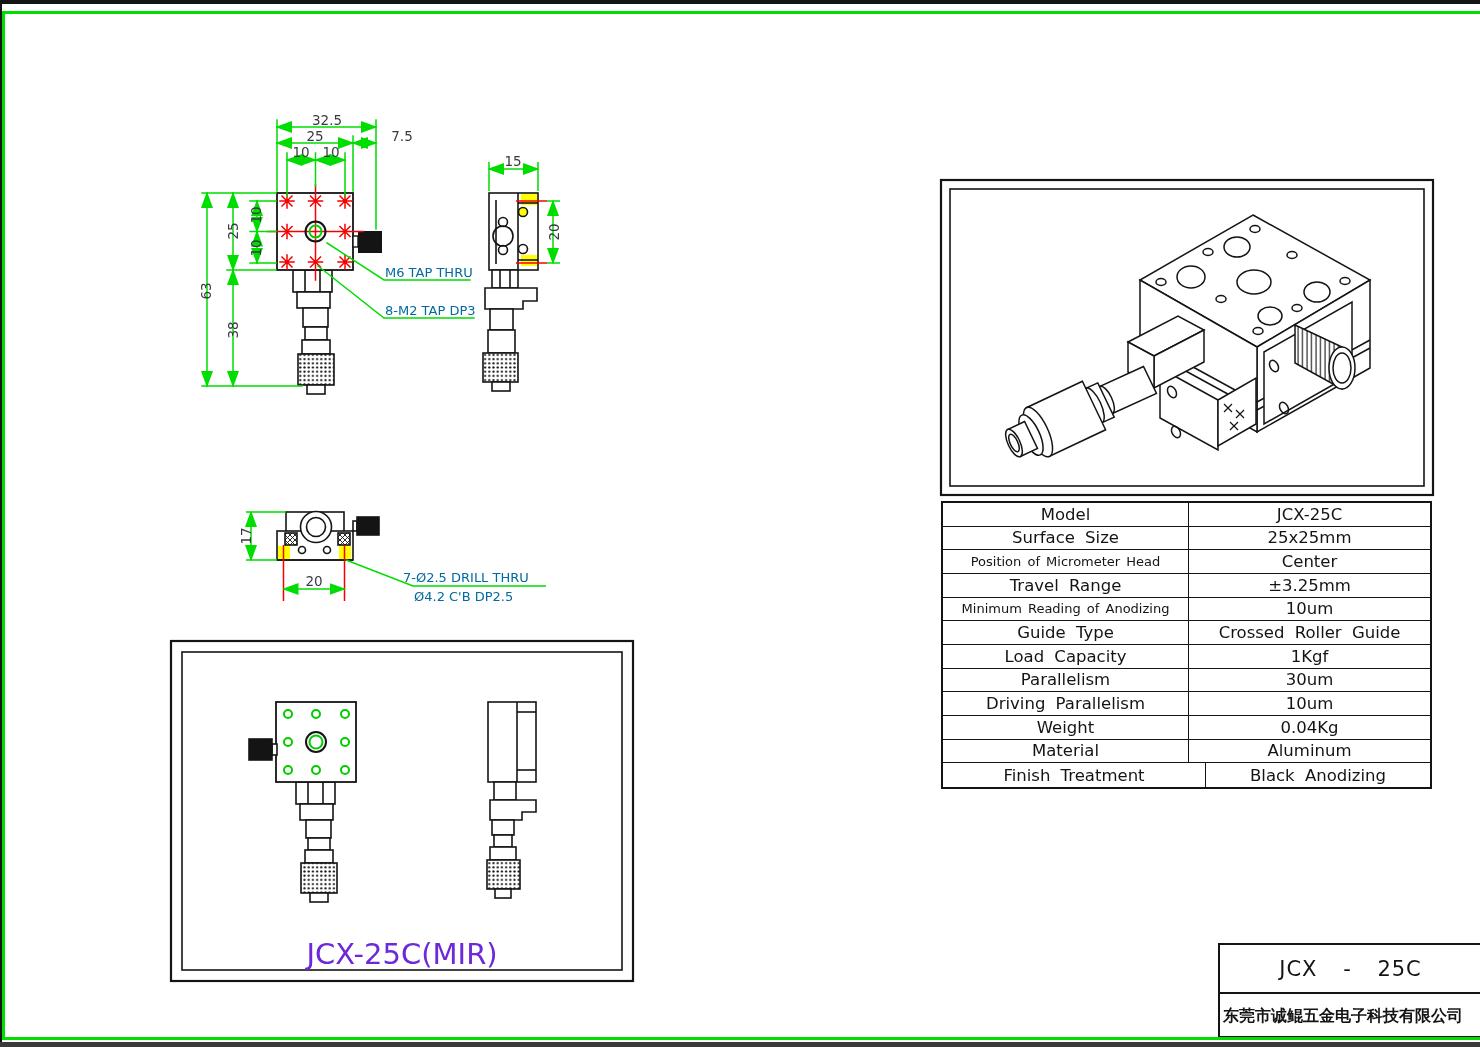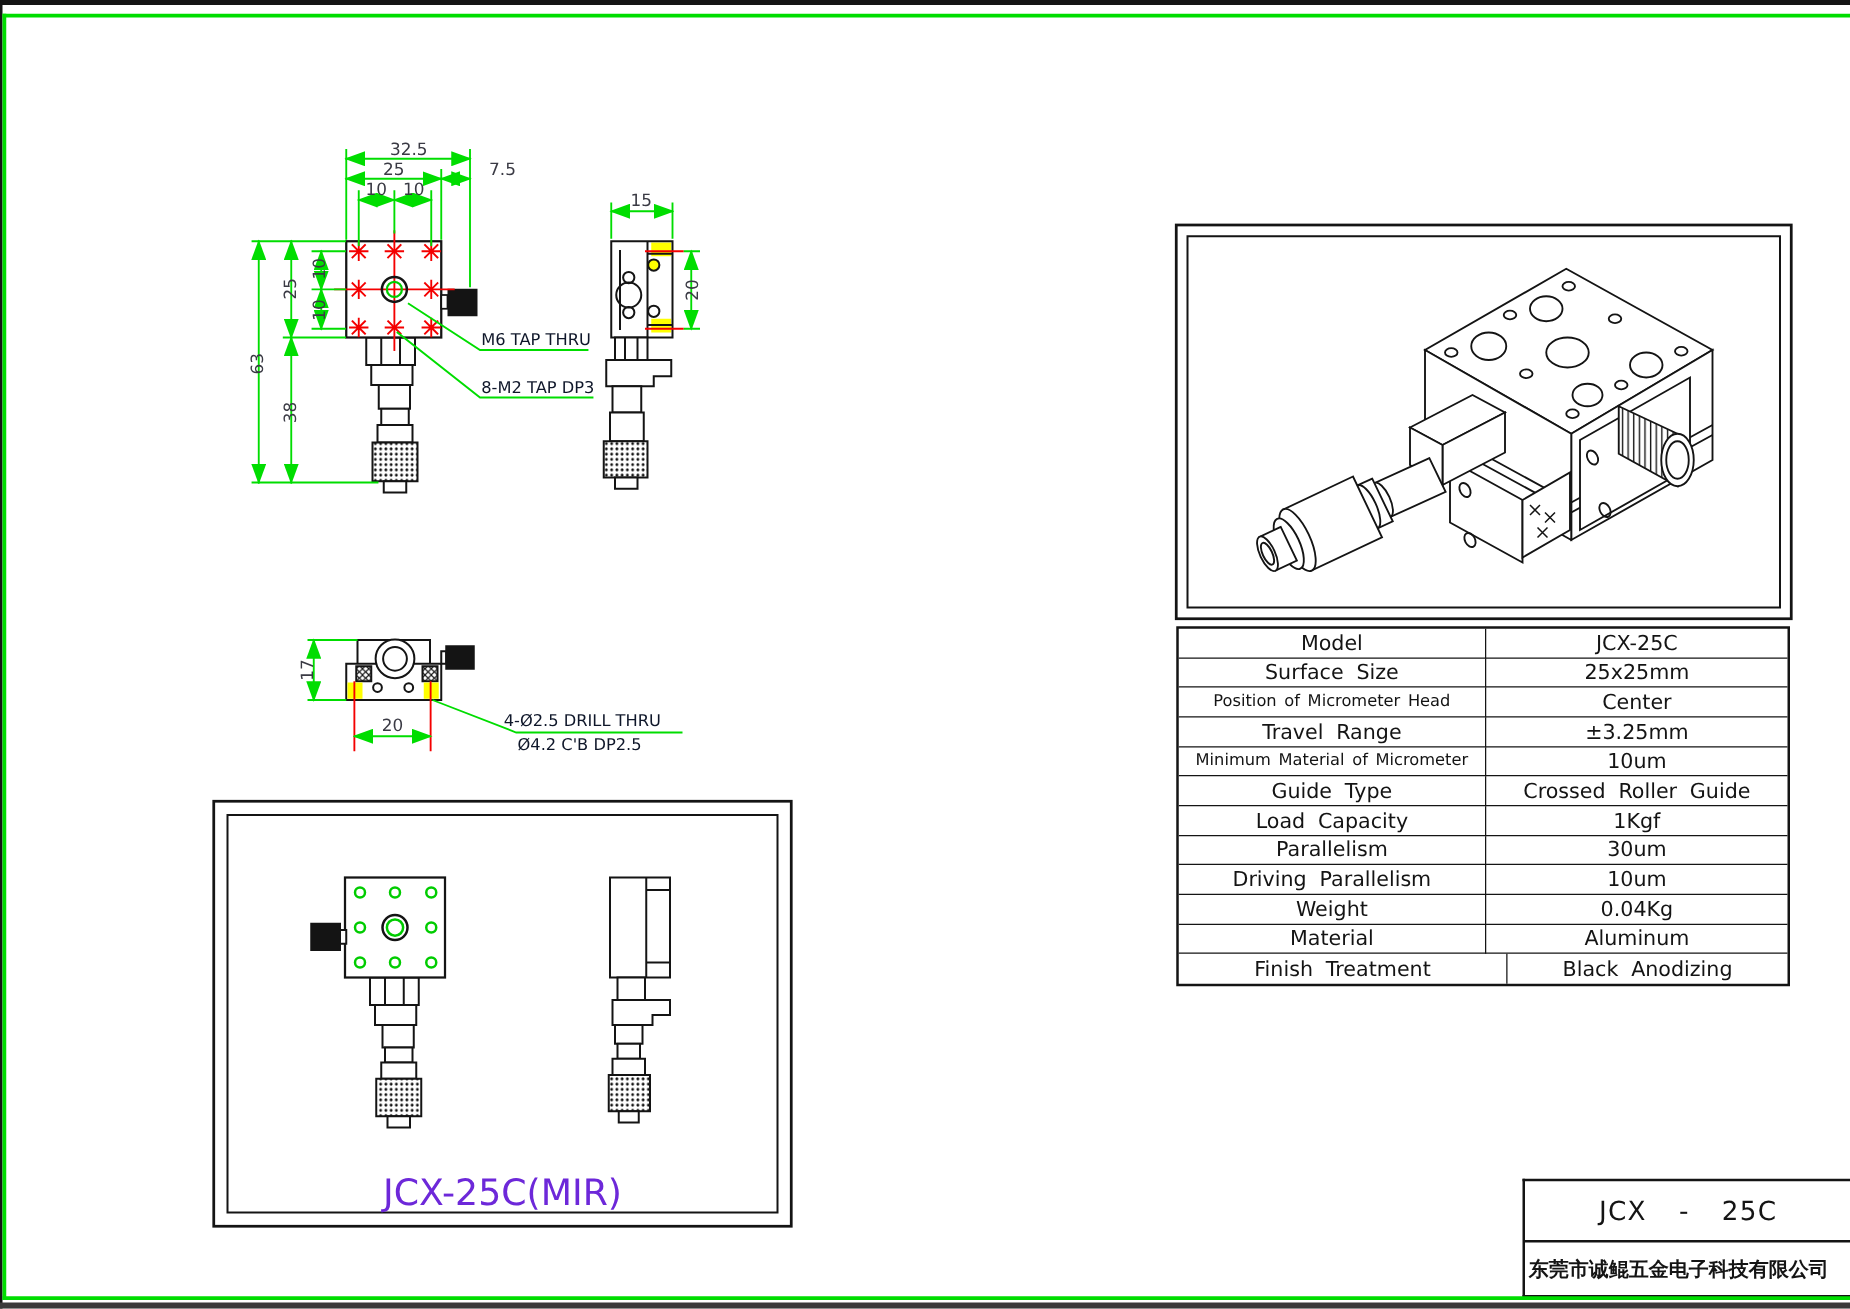--- a/index.html
+++ b/index.html
@@ -4,21 +4,21 @@
 <style>
   html,body{margin:0;padding:0;}
   body{
     width:1480px;height:1047px;position:relative;background:#ffffff;
     font-family:"DejaVu Sans",sans-serif;overflow:hidden;
   }
   svg{position:absolute;left:0;top:0;}
   .dim{position:absolute;font-size:13.5px;font-weight:500;color:#3a3a44;white-space:nowrap;z-index:5;}
   .ctr{transform:translate(-50%,-50%);}
   .rot{transform:translate(-50%,-50%) rotate(-90deg);}
-  .note{position:absolute;font-size:13px;font-weight:500;color:#0f172a;white-space:nowrap;z-index:5;}
+  .note{position:absolute;font-size:13px;font-weight:500;color:#0369a1;white-space:nowrap;z-index:5;}
   .caption{position:absolute;font-size:29px;color:#6d28d9;transform:translate(-50%,-50%);white-space:pre;z-index:5;}
   
   #spec{
     position:absolute;left:941px;top:501px;width:491px;height:288px;
     border:2px solid #141414;box-sizing:border-box;background:#fff;
     display:grid;grid-template-columns:245px 1fr;grid-auto-rows:1fr;z-index:4;
   }
   #spec .cell{
     border-bottom:1.5px solid #141414;display:flex;align-items:center;justify-content:center;
     font-size:16.5px;color:#141414;word-spacing:5px;white-space:nowrap;overflow:hidden;
@@ -321,35 +321,35 @@
 <span class="dim rot" style="left:256px;top:248px;">10</span>
 <span class="dim rot" style="left:206px;top:291px;">63</span>
 <span class="dim rot" style="left:233px;top:330px;">38</span>
 <span class="dim ctr" style="left:513px;top:161px;">15</span>
 <span class="dim rot" style="left:554px;top:232px;">20</span>
 <span class="dim rot" style="left:246px;top:536px;">17</span>
 <span class="dim ctr" style="left:314px;top:581px;">20</span>
 
 <span class="note" style="left:385px;top:265px;">M6 TAP THRU</span>
 <span class="note" style="left:385px;top:303px;">8-M2 TAP DP3</span>
-<span class="note" style="left:403px;top:570px;">4-Ø2.5 DRILL THRU</span>
+<span class="note" style="left:403px;top:570px;">7-Ø2.5 DRILL THRU</span>
 <span class="note" style="left:414px;top:589px;">Ø4.2 C'B DP2.5</span>
 
 <span class="caption" style="left:402px;top:954px;">JCX-25C(MIR)</span>
 
 <div id="spec">
   <div class="cell">Model</div>
   <div class="cell val">JCX-25C</div>
   <div class="cell">Surface Size</div>
   <div class="cell val">25x25mm</div>
   <div class="cell sm">Position of Micrometer Head</div>
   <div class="cell val">Center</div>
   <div class="cell">Travel Range</div>
   <div class="cell val">±3.25mm</div>
-  <div class="cell sm">Minimum Material of Micrometer</div>
+  <div class="cell sm">Minimum Reading of Anodizing</div>
   <div class="cell val">10um</div>
   <div class="cell">Guide Type</div>
   <div class="cell val">Crossed Roller Guide</div>
   <div class="cell">Load Capacity</div>
   <div class="cell val">1Kgf</div>
   <div class="cell">Parallelism</div>
   <div class="cell val">30um</div>
   <div class="cell">Driving Parallelism</div>
   <div class="cell val">10um</div>
   <div class="cell">Weight</div>

